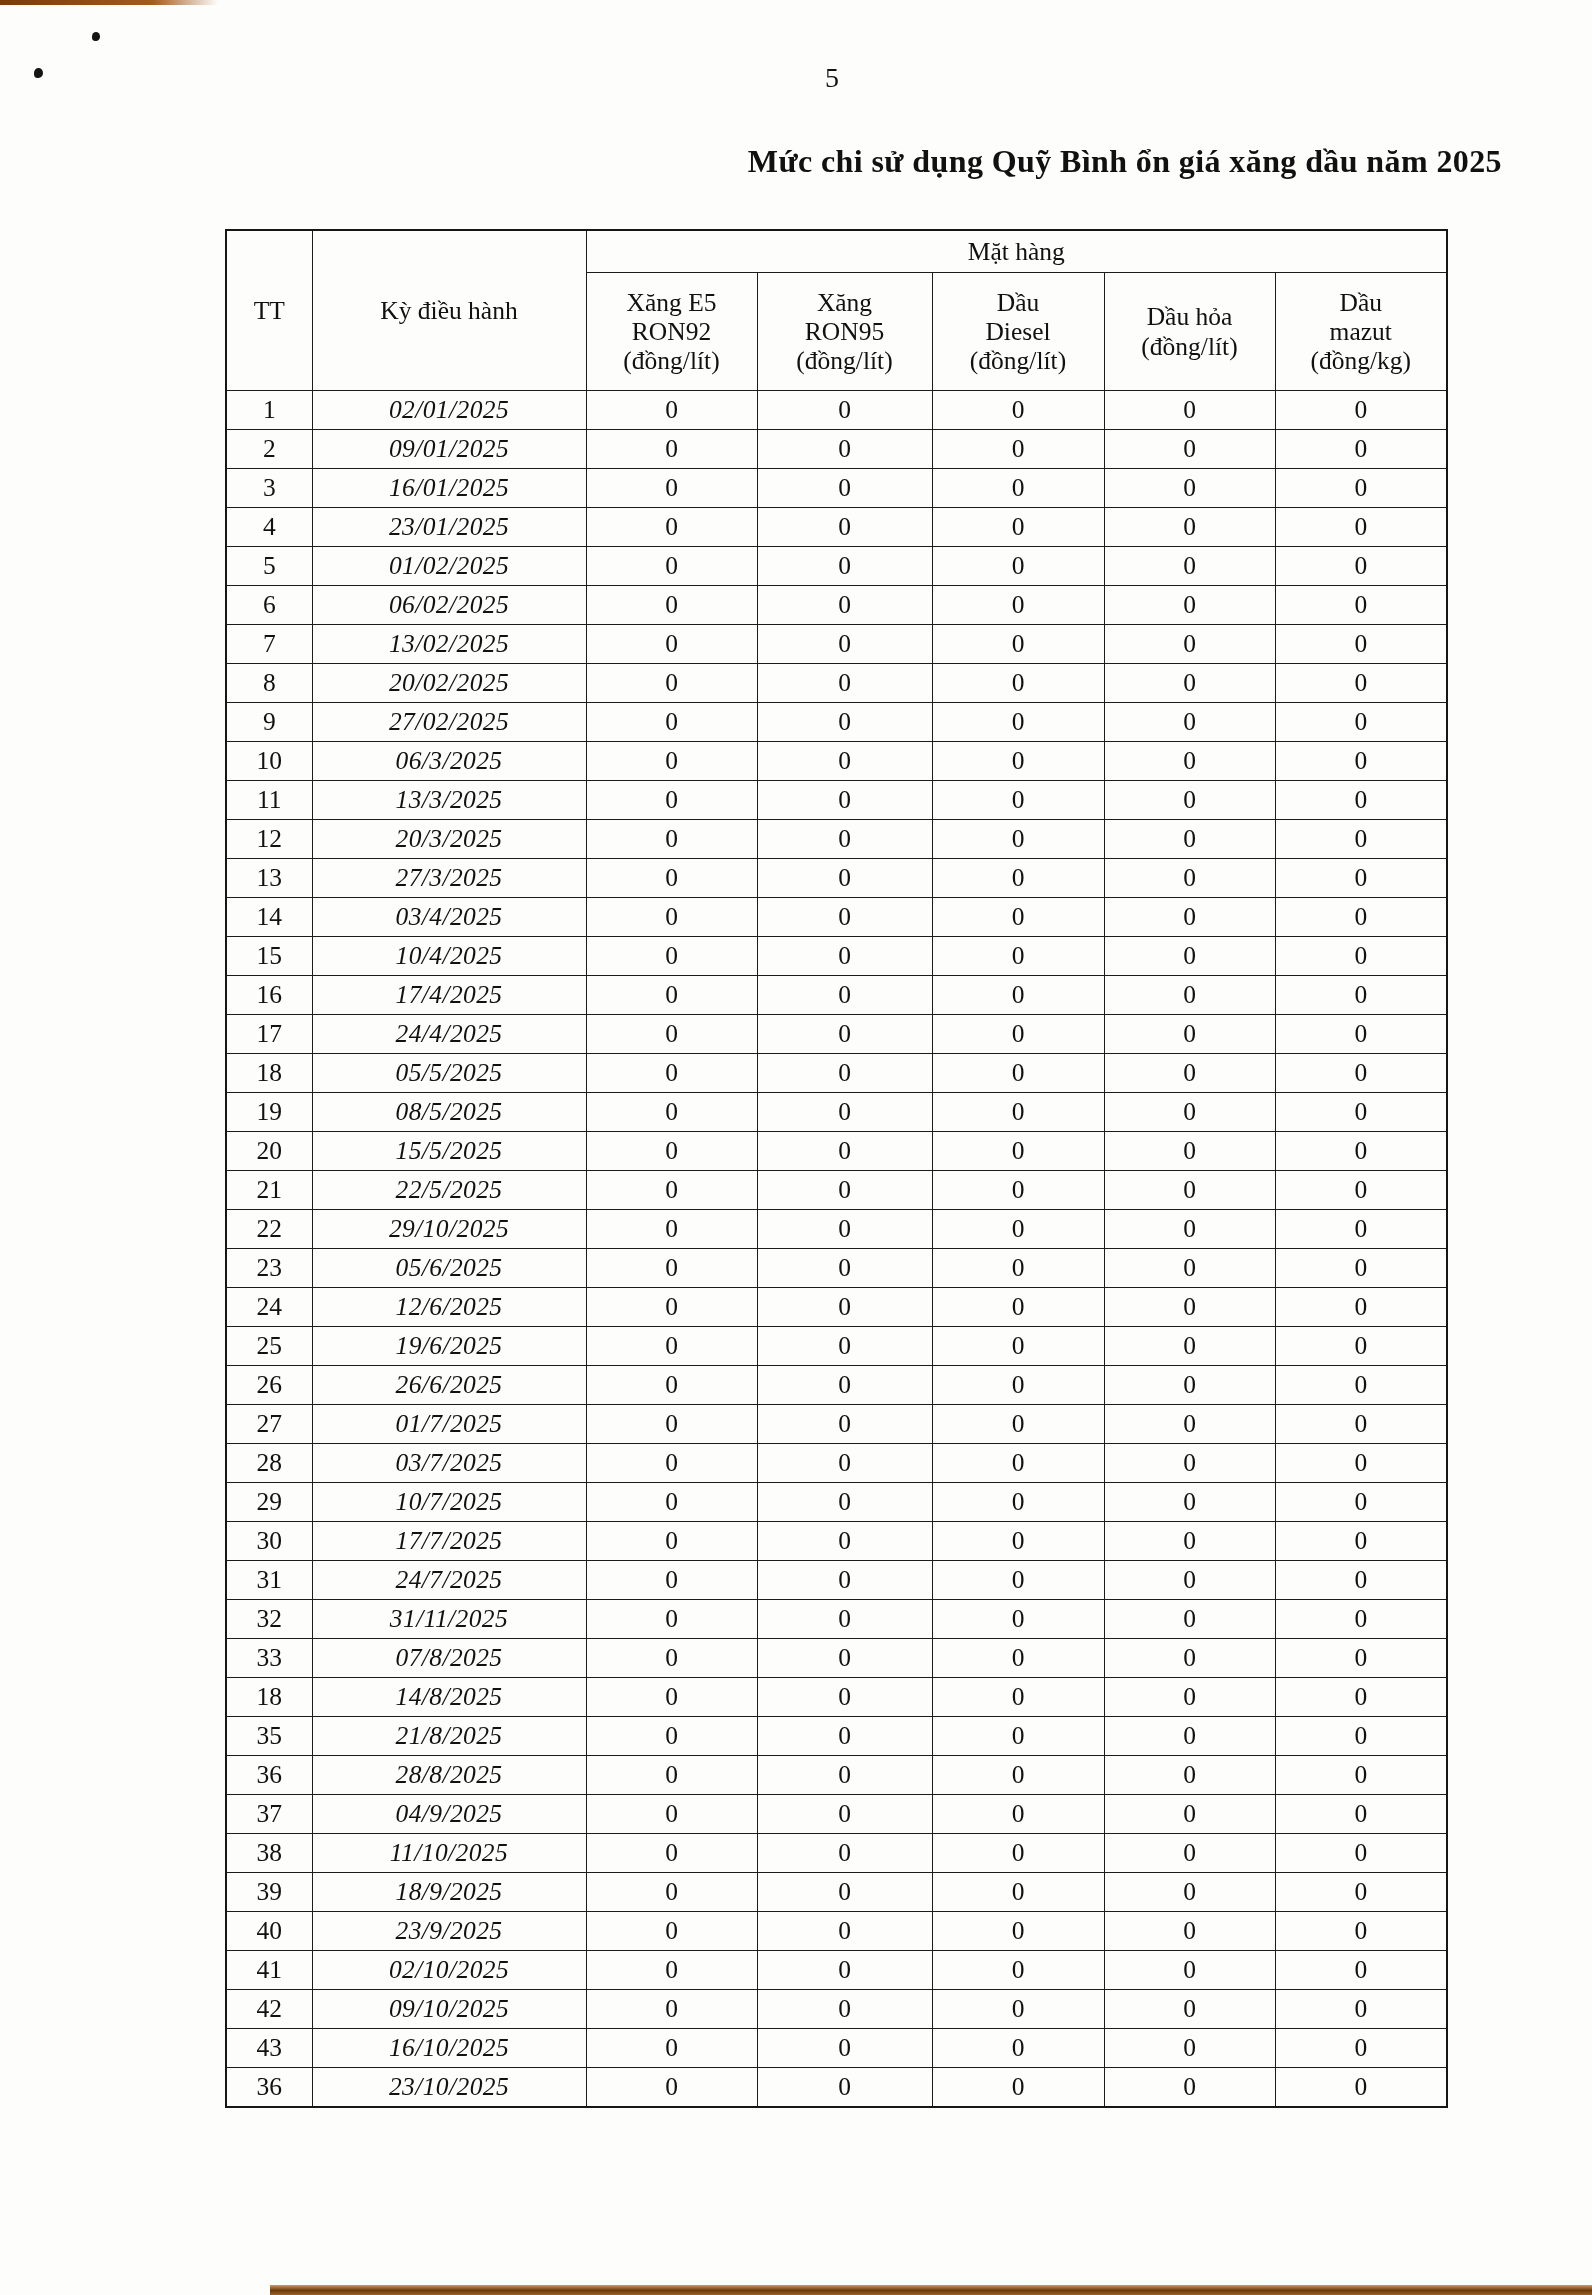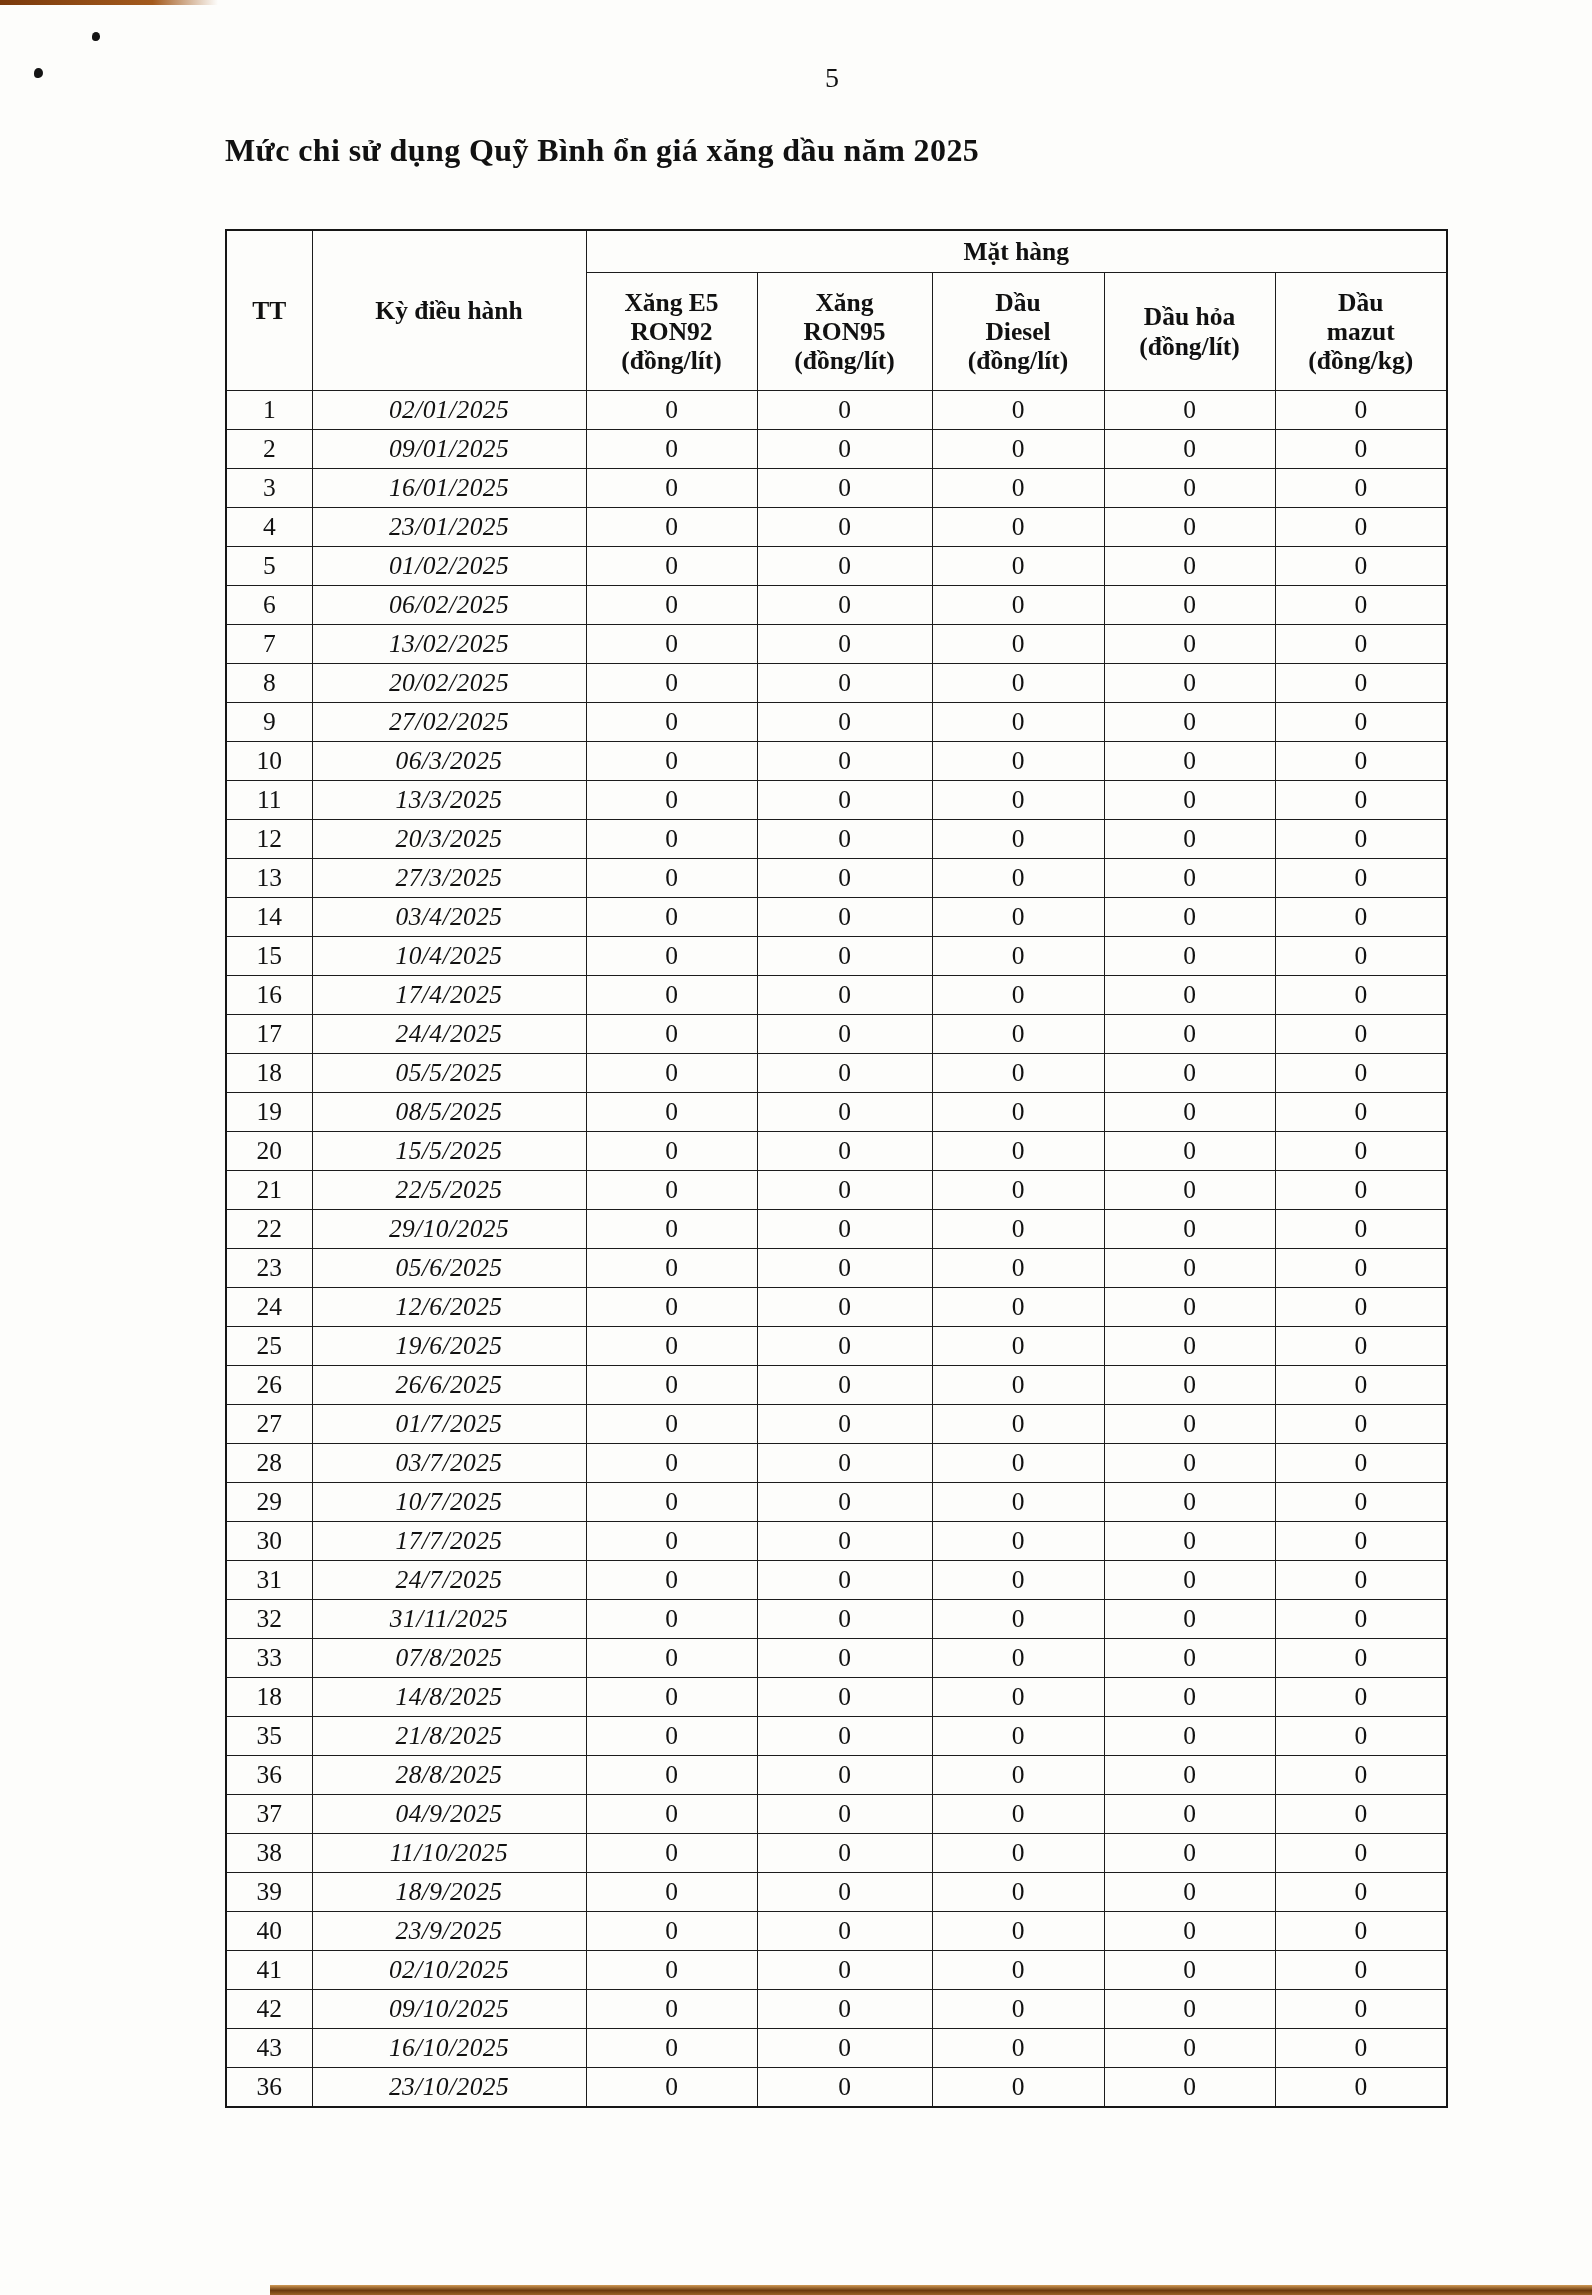--- a/index.html
+++ b/index.html
@@ -40,24 +40,24 @@
   .page-number {
     position: absolute;
     top: 62px;
     left: 825px;
     font-size: 28px;
     letter-spacing: 0.8px;
   }
 
   .doc-title {
     position: absolute;
-    top: 132px;
+    top: 143px;
     left: 225px;
     width: 1277px;
-    text-align: left;
+    text-align: right;
     font-size: 32px;
     font-weight: bold;
     letter-spacing: 0.4px;
   }
 
   table.fund-table {
     position: absolute;
     top: 229px;
     left: 225px;
     width: 1221px;
@@ -65,21 +65,21 @@
     table-layout: fixed;
   }
   .fund-table th, .fund-table td {
     border: 1.5px solid #1c1c1c;
     text-align: center;
     vertical-align: middle;
     padding: 0;
   }
   .fund-table { border: 2.3px solid #161616; }
   .fund-table th {
-    font-weight: bold;
+    font-weight: normal;
     font-size: 25.5px;
     line-height: 1.15;
     white-space: pre-line;
   }
   .fund-table thead tr.group-row th { height: 41px; }
   .fund-table thead tr.cols-row th { height: 117px; }
   .fund-table tbody td {
     font-size: 25.5px;
     height: 38px;
   }

